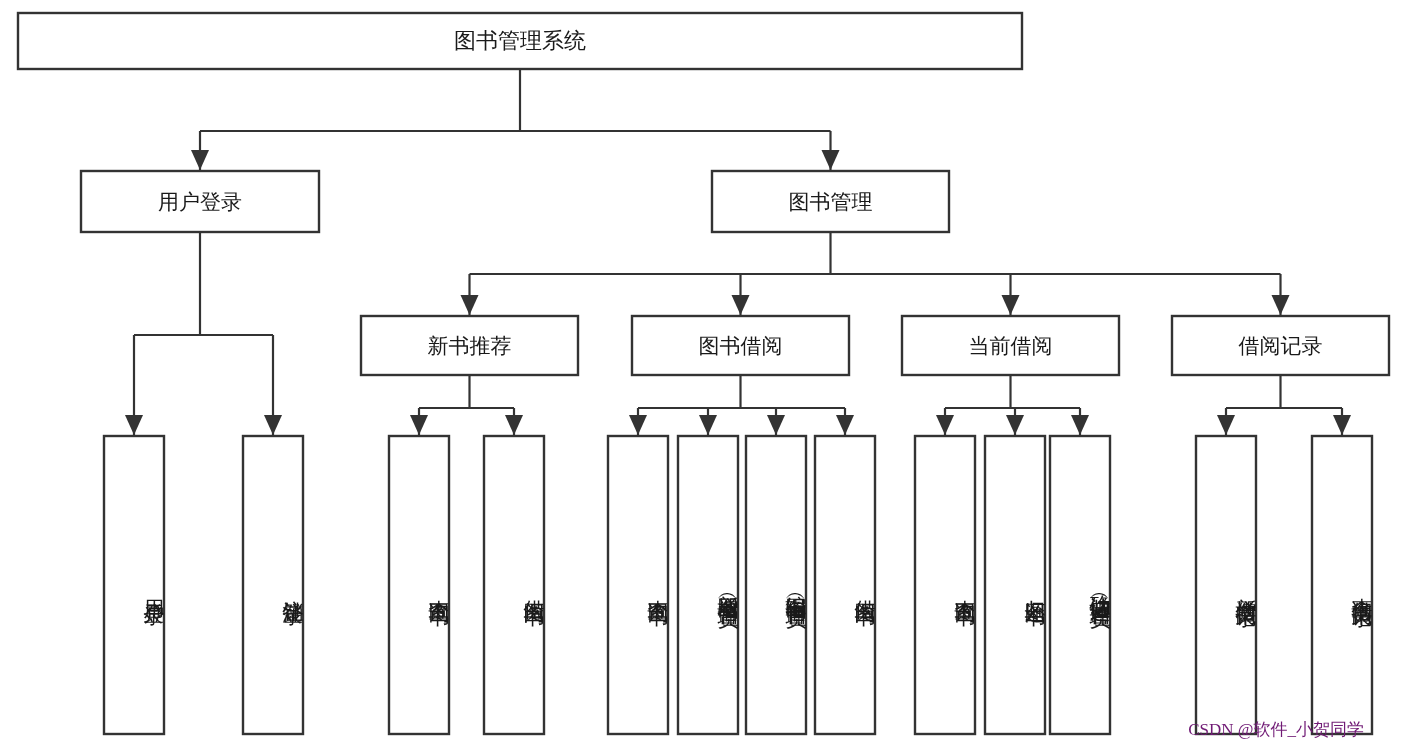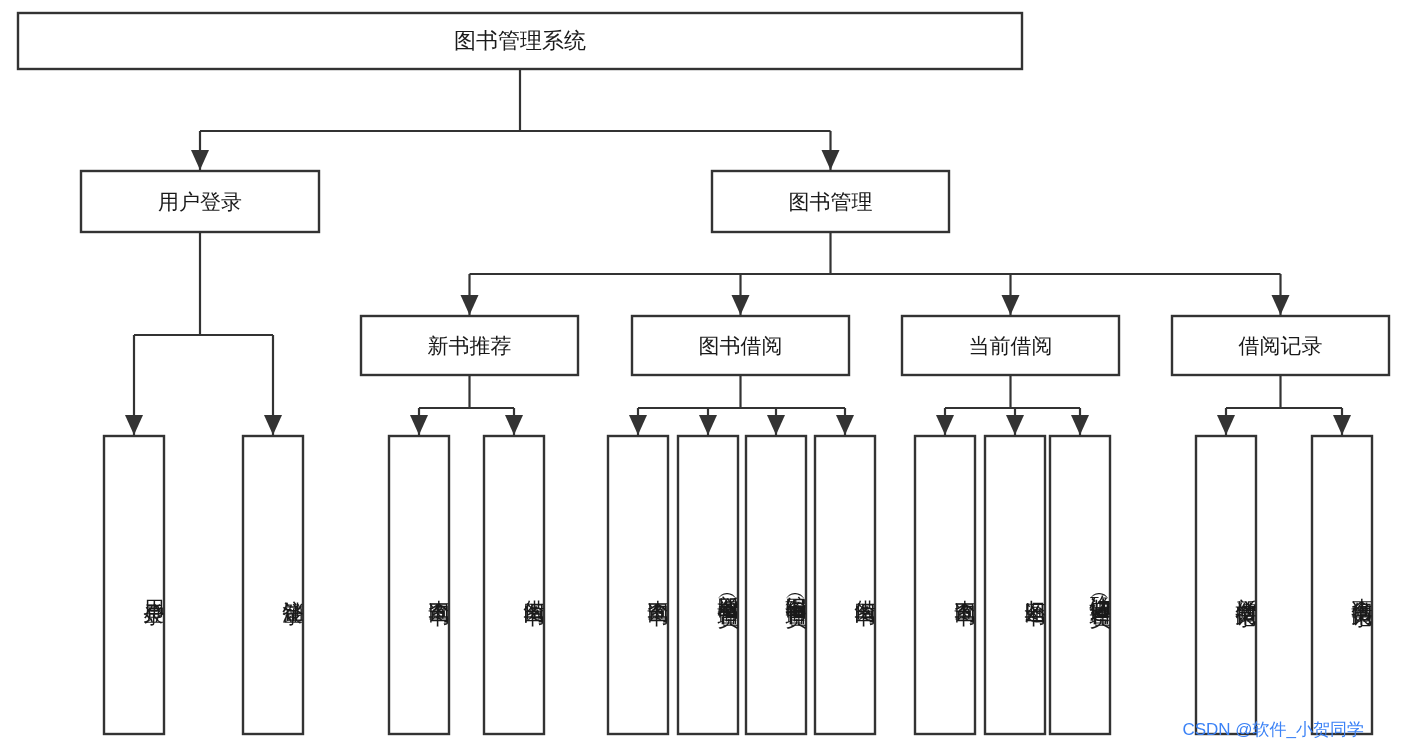--- a/index.html
+++ b/index.html
@@ -66,23 +66,23 @@
     display: flex;
     align-items: flex-start;
     justify-content: center;
     white-space: nowrap;
     pointer-events: none;
   }
   .watermark {
     position: absolute;
     right: 14px;
     bottom: 6px;
-    font-family: Liberation Sans, sans-serif;
+    font-family: Liberation Serif, serif;
     font-size: 17px;
-    color: #3b82f6;
+    color: #701a75;
     white-space: nowrap;
   }
 </style>
 </head>
 <body>
 
 <div id="diagram-root">
 
   <svg id="flow-svg" viewBox="0 0 1405 747">
     <g id="connectors-layer">

